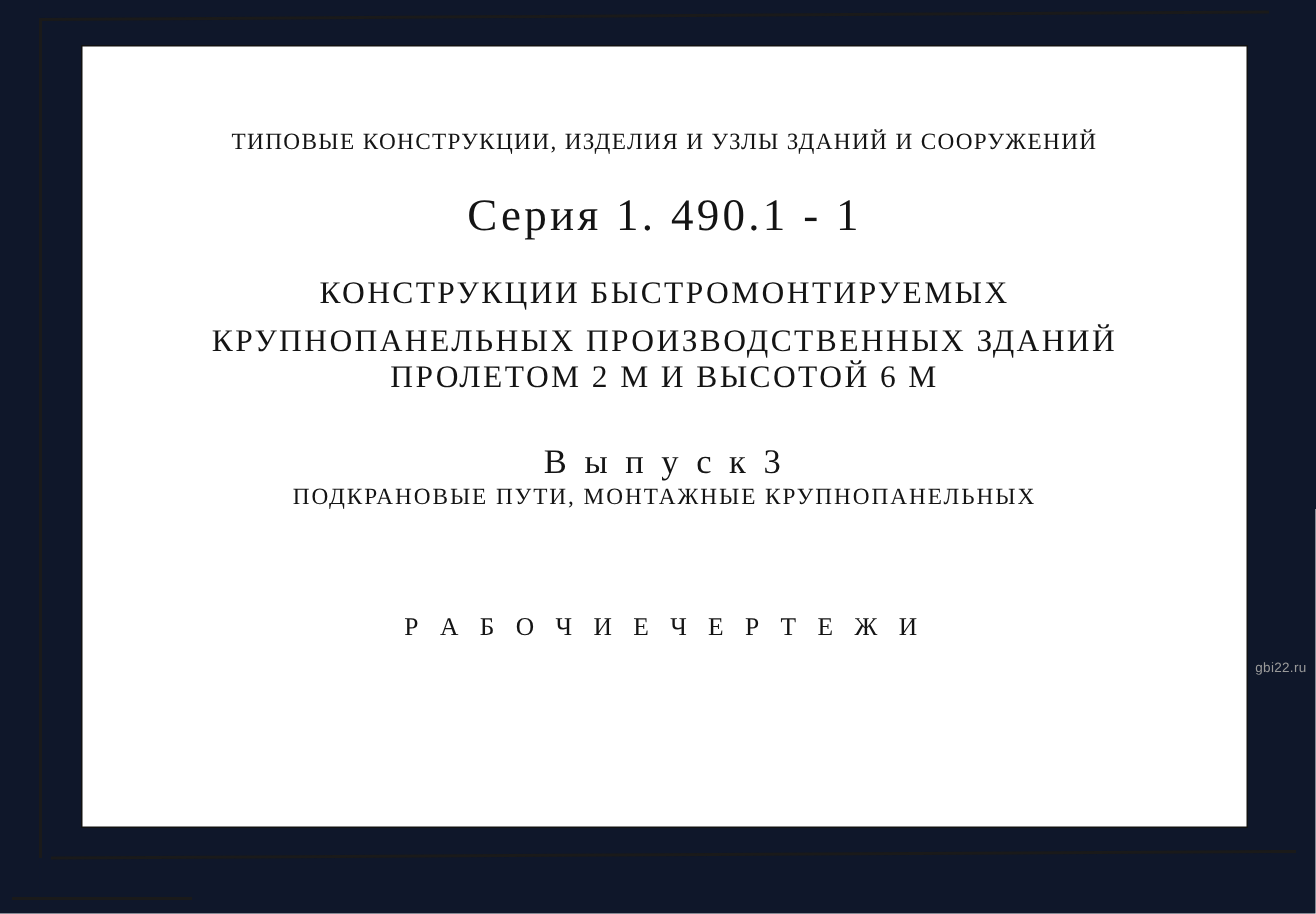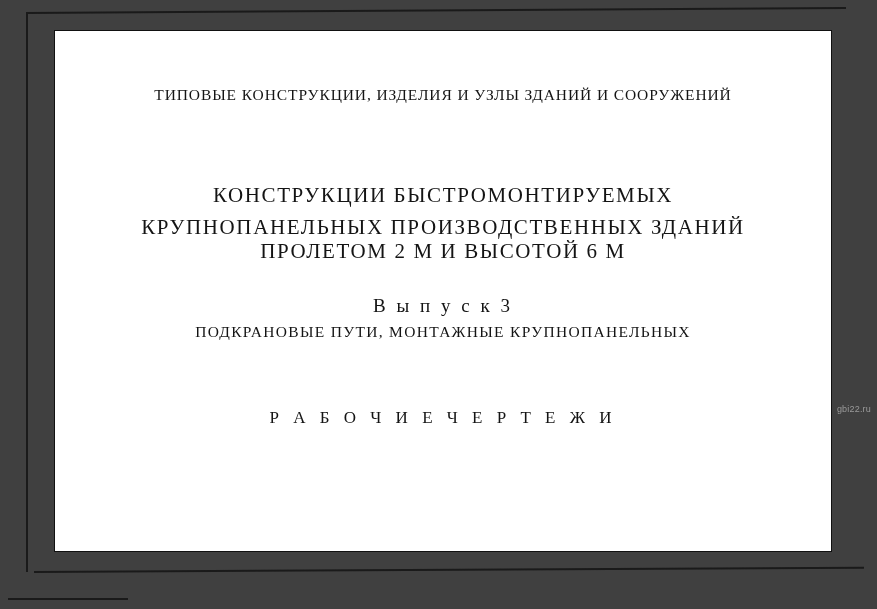--- a/index.html
+++ b/index.html
@@ -12,21 +12,21 @@
     height: 609px;
     overflow: hidden;
     font-family: "Liberation Serif", serif;
     color: #111111;
   }
 
   #page {
     position: relative;
     width: 877px;
     height: 609px;
-    background: #404040;
+    background: #0f172a;
     text-decoration: underline;
   }
 
   
   .scan-line {
     position: absolute;
     background: #1a1a1a;
   }
   .scan-top {
     left: 26px;
@@ -102,60 +102,61 @@
     letter-spacing: 1.6px;
   }
   .line-sub3 {
     top: 208px;
     font-size: 21px;
     letter-spacing: 1.6px;
   }
 
   .line-issue {
     top: 264px;
-    font-size: 19px;
+    font-size: 23px;
     letter-spacing: 3px;
   }
   .line-issue-sub {
     top: 292px;
     font-size: 15.5px;
     letter-spacing: 1.3px;
   }
 
   .line-drawings {
     top: 332px;
     font-size: 17px;
     letter-spacing: 5px;
     margin-top: 45px;
   }
 
   #watermark {
     position: absolute;
     right: 6px;
-    top: 404px;
+    top: 440px;
     font-size: 9px;
     color: #9a9a9a;
     font-family: "Liberation Sans", sans-serif;
     letter-spacing: 0.2px;
   }
 </style>
 </head>
 <body>
 
 <div id="page">
 
   <div class="scan-line scan-top"></div>
   <div class="scan-line scan-left"></div>
   <div class="scan-line scan-bottom"></div>
   <div class="scan-line scan-bottom2"></div>
 
   <div id="title-box">
 
     <div class="txt line-header">ТИПОВЫЕ КОНСТРУКЦИИ, ИЗДЕЛИЯ И УЗЛЫ ЗДАНИЙ И СООРУЖЕНИЙ</div>
 
+    <div class="txt line-series">Серия 1. 490.1 - 1</div>
 
     <div class="txt line-sub1">КОНСТРУКЦИИ  БЫСТРОМОНТИРУЕМЫХ</div>
 
     <div class="txt line-sub2">КРУПНОПАНЕЛЬНЫХ  ПРОИЗВОДСТВЕННЫХ  ЗДАНИЙ</div>
 
     <div class="txt line-sub3">ПРОЛЕТОМ  2 М  И ВЫСОТОЙ 6 М</div>
 
     <div class="txt line-issue">В ы п у с к   3</div>
 
     <div class="txt line-issue-sub">ПОДКРАНОВЫЕ   ПУТИ,  МОНТАЖНЫЕ  КРУПНОПАНЕЛЬНЫХ</div>

